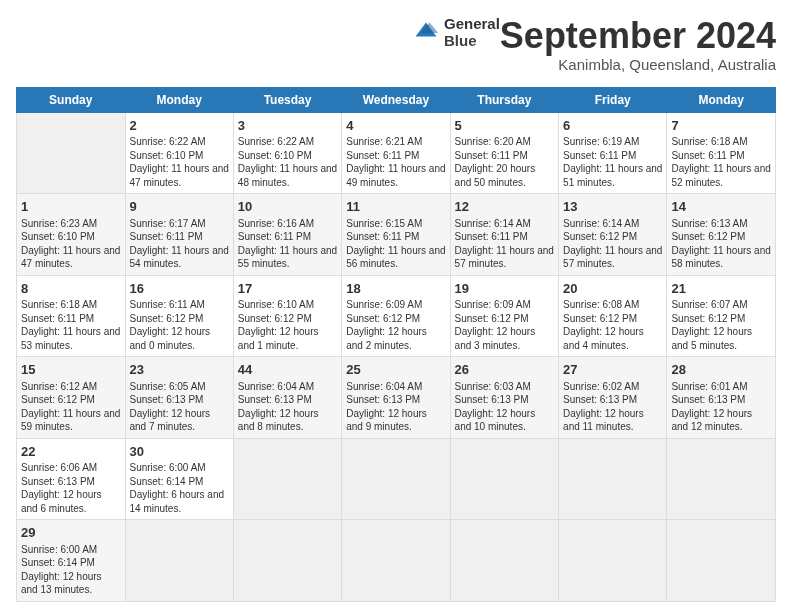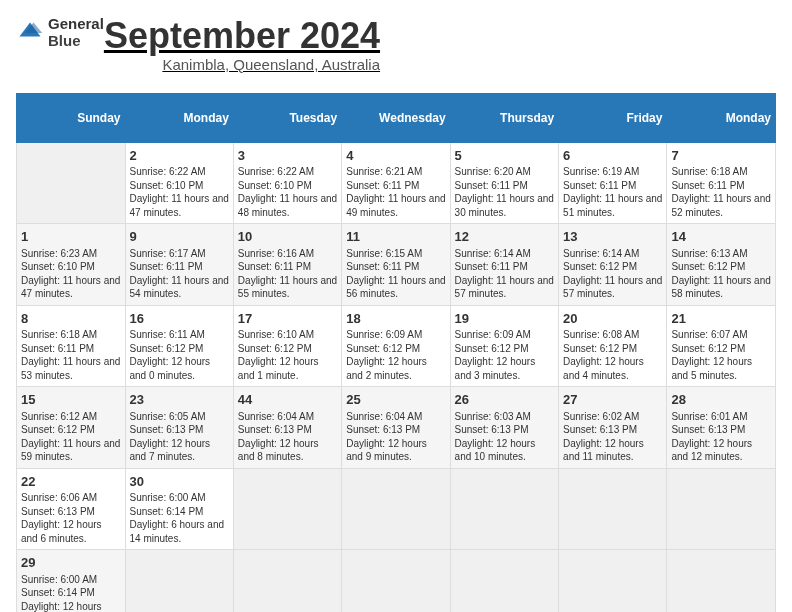--- a/index.html
+++ b/index.html
@@ -6,22 +6,22 @@
     body {
       font-family: Arial, sans-serif;
       background: #fff;
       width: 792px;
       min-height: 612px;
       padding: 16px;
     }
     .header {
       display: flex;
       align-items: flex-start;
-      justify-content: flex-start;
-      margin-bottom: 20px;
+      justify-content: flex-end;
+      margin-bottom: 14px;
     }
     .logo {
       display: flex;
       align-items: center;
       gap: 4px;
     }
     .logo-text {
       display: flex;
       flex-direction: column;
       line-height: 1.1;
@@ -35,21 +35,20 @@
       font-size: 15px;
       font-weight: bold;
       color: #404040;
     }
     .logo-icon {
       width: 28px;
       height: 28px;
     }
     .title-block {
       text-align: right;
-      text-decoration: underline;
     }
     .month-title {
       font-size: 36px;
       font-weight: bold;
       color: #333;
       line-height: 1.1;
     }
     .location-title {
       font-size: 15px;
       color: #555;
@@ -57,24 +56,24 @@
     table {
       width: 100%;
       border-collapse: collapse;
       font-size: 10.5px;
     }
     thead tr {
       background-color: #2878b8;
       color: #fff;
     }
     thead th {
-      padding: 17px 4px;
+      padding: 5px 4px;
       font-size: 12px;
       font-weight: bold;
-      text-align: right;
+      text-align: center;
       border: 1px solid #2878b8;
     }
     tbody tr {
       background: #fff;
     }
     tbody tr:nth-child(even) {
       background: #f5f5f5;
     }
     tbody td {
       border: 1px solid #ddd;
@@ -129,21 +128,21 @@
       <th>Friday</th>
       <th>Monday</th>
     </tr>
   </thead>
   <tbody id="calendar-body">
   <tr>
         <td class="empty-cell"></td>
         <td><span class="day-num">2</span><span>Sunrise: 6:22 AM</span><br><span>Sunset: 6:10 PM</span><br><span>Daylight: 11 hours and 47 minutes.</span></td>
         <td><span class="day-num">3</span><span>Sunrise: 6:22 AM</span><br><span>Sunset: 6:10 PM</span><br><span>Daylight: 11 hours and 48 minutes.</span></td>
         <td><span class="day-num">4</span><span>Sunrise: 6:21 AM</span><br><span>Sunset: 6:11 PM</span><br><span>Daylight: 11 hours and 49 minutes.</span></td>
-        <td><span class="day-num">5</span><span>Sunrise: 6:20 AM</span><br><span>Sunset: 6:11 PM</span><br><span>Daylight: 11 hours and 30 minutes.</span></td>
+        <td><span class="day-num">5</span><span>Sunrise: 6:20 AM</span><br><span>Sunset: 6:11 PM</span><br><span>Daylight: 20 hours and 50 minutes.</span></td>
         <td><span class="day-num">6</span><span>Sunrise: 6:19 AM</span><br><span>Sunset: 6:11 PM</span><br><span>Daylight: 11 hours and 51 minutes.</span></td>
         <td><span class="day-num">7</span><span>Sunrise: 6:18 AM</span><br><span>Sunset: 6:11 PM</span><br><span>Daylight: 11 hours and 52 minutes.</span></td>
       </tr>
       <tr>
         <td><span class="day-num">1</span><span>Sunrise: 6:23 AM</span><br><span>Sunset: 6:10 PM</span><br><span>Daylight: 11 hours and 47 minutes.</span></td>
         <td><span class="day-num">9</span><span>Sunrise: 6:17 AM</span><br><span>Sunset: 6:11 PM</span><br><span>Daylight: 11 hours and 54 minutes.</span></td>
         <td><span class="day-num">10</span><span>Sunrise: 6:16 AM</span><br><span>Sunset: 6:11 PM</span><br><span>Daylight: 11 hours and 55 minutes.</span></td>
         <td><span class="day-num">11</span><span>Sunrise: 6:15 AM</span><br><span>Sunset: 6:11 PM</span><br><span>Daylight: 11 hours and 56 minutes.</span></td>
         <td><span class="day-num">12</span><span>Sunrise: 6:14 AM</span><br><span>Sunset: 6:11 PM</span><br><span>Daylight: 11 hours and 57 minutes.</span></td>
         <td><span class="day-num">13</span><span>Sunrise: 6:14 AM</span><br><span>Sunset: 6:12 PM</span><br><span>Daylight: 11 hours and 57 minutes.</span></td>

